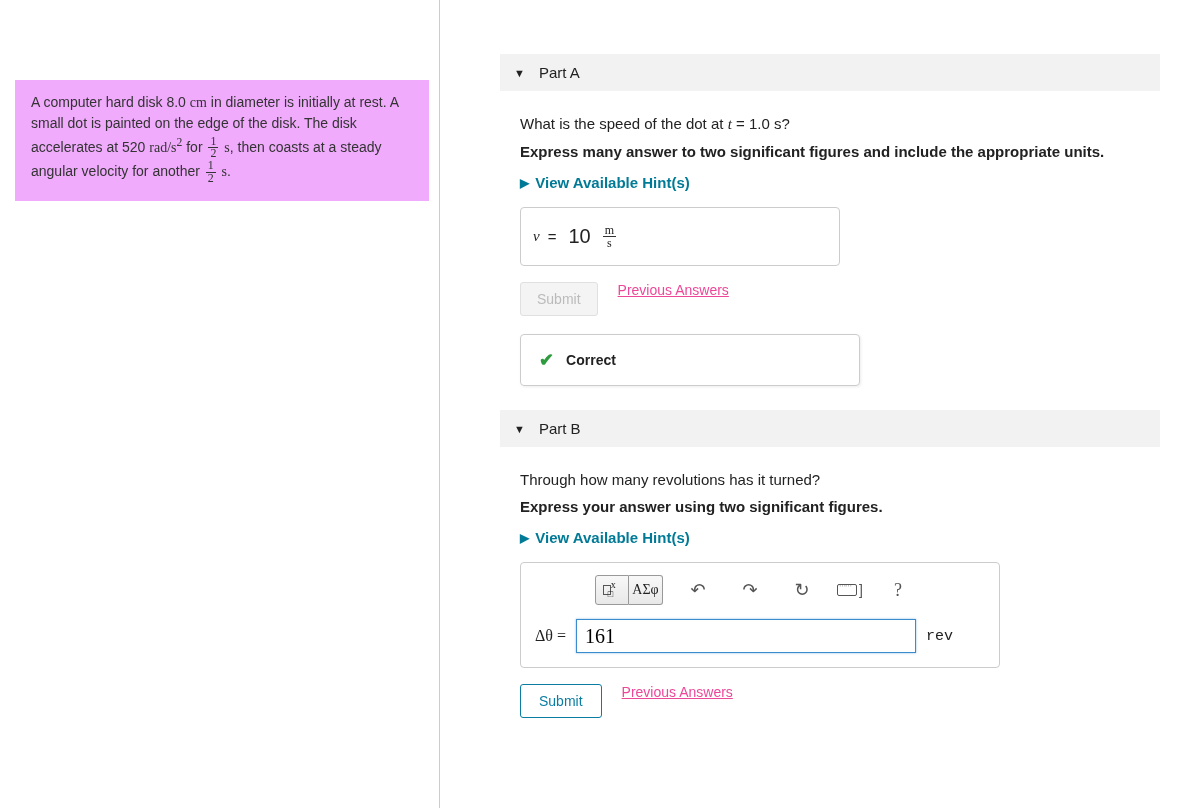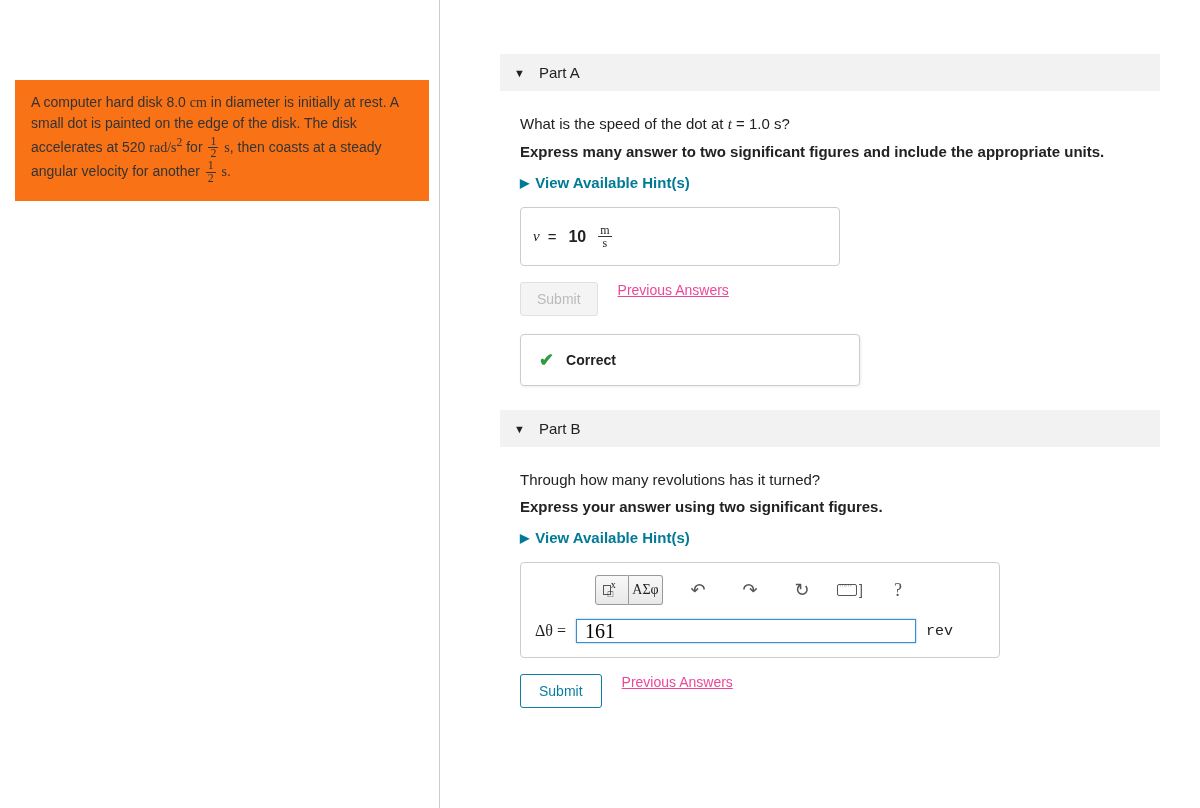--- a/index.html
+++ b/index.html
@@ -11,21 +11,21 @@
     width: 1200px;
     height: 808px;
     background: #fff;
   }
   .left-pane {
     width: 440px;
     padding: 80px 10px 10px 15px;
     border-right: 1px solid #ccc;
   }
   .problem-box {
-    background: #f97316;
+    background: #f0abfc;
     padding: 12px 16px 16px 16px;
     color: #333;
     line-height: 1.5;
   }
   .problem-box .serif { font-family: Georgia, 'Times New Roman', serif; }
   .frac {
     display: inline-block;
     vertical-align: middle;
     text-align: center;
     font-family: Georgia, serif;
@@ -71,21 +71,21 @@
     border-radius: 4px;
     padding: 16px 12px;
     width: 320px;
     margin-bottom: 16px;
     font-size: 15px;
     display: flex;
     align-items: center;
     gap: 8px;
   }
   .answer-box-a .lhs { font-family: Georgia, serif; font-style: italic;}
-  .answer-box-a .val { margin-left: 4px; font-size: 16px; font-weight: bold;}
+  .answer-box-a .val { margin-left: 4px; font-size: 20px;}
   .unit-frac {
     display: inline-block;
     text-align: center;
     font-family: Georgia, serif;
     font-size: 0.8em;
     line-height: 1;
     margin-left: 4px;
   }
   .unit-frac .num { display:block; border-bottom:1px solid #333; padding:0 2px;}
   .unit-frac .den { display:block; padding:0 2px;}
@@ -151,21 +151,21 @@
   .tool-group .tool-btn:last-child { border-top-left-radius:0; border-bottom-left-radius:0; border-left:none;}
   .inputrow { display:flex; align-items:center; gap:10px;}
   .inputrow .lhs { font-family: Georgia, serif; font-size:16px;text-align:center;}
   .inputrow input {
     border: 1px solid #3a8ccc;
     outline: none;
     font-size: 20px;
     font-family: Georgia, serif;
     padding: 4px 8px;
     width: 340px;
-    height: 24px;
+    height: 34px;
     box-shadow: 0 0 2px rgba(58,140,204,0.6);
   }
   .inputrow .unit { font-family: 'Courier New', monospace; font-size:15px; }
   .keyboard-icon {
     display:inline-block;
     width:20px; height:12px;
     border:1px solid #555;
     border-radius:2px;
     position:relative;
   }

